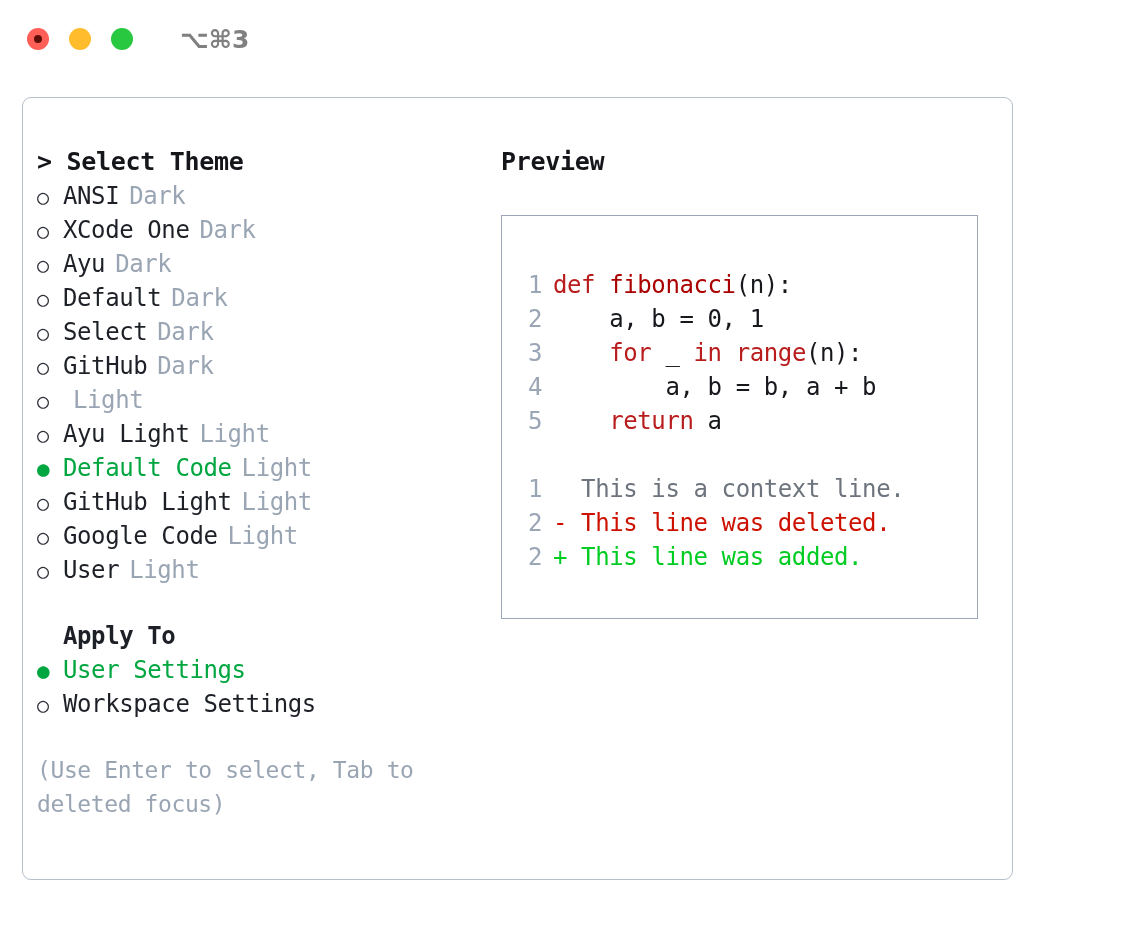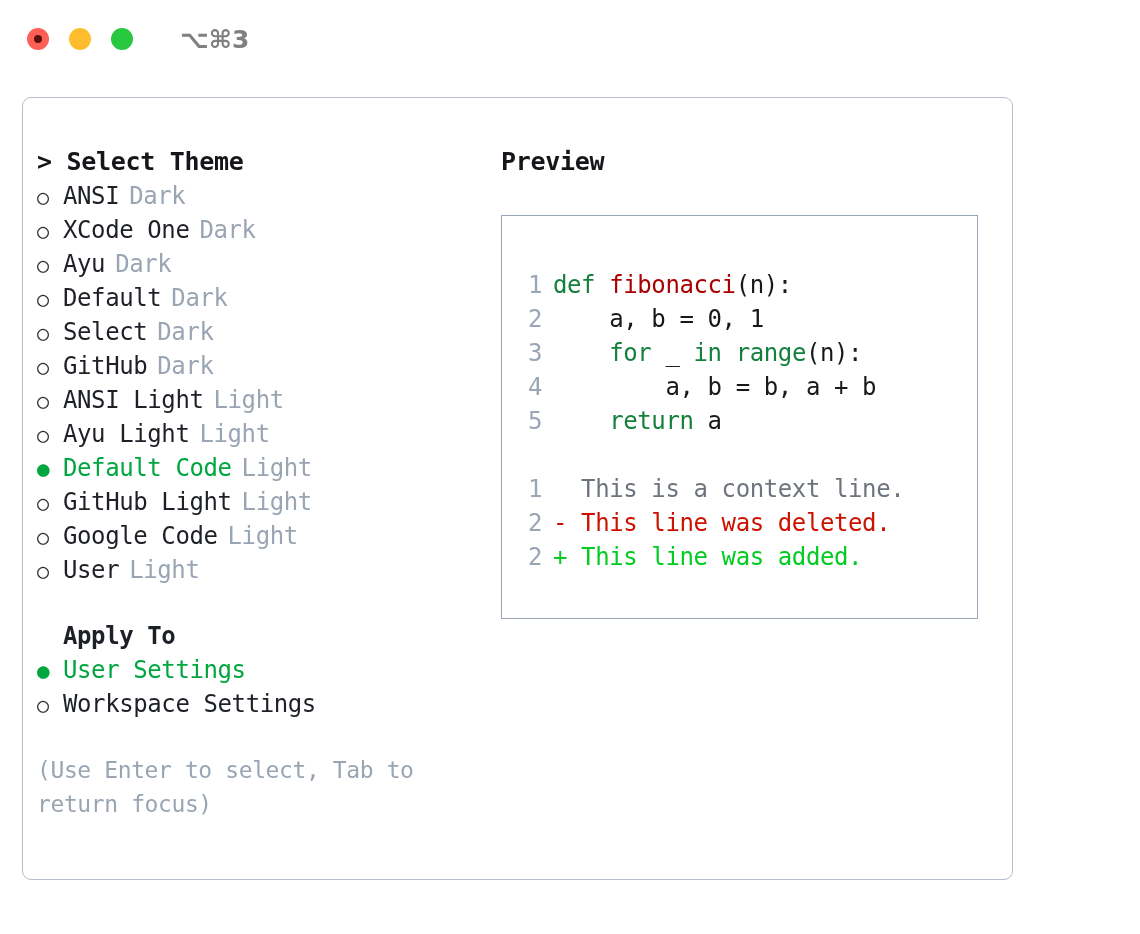--- a/index.html
+++ b/index.html
@@ -185,21 +185,21 @@
     letter-spacing: -0.4px;
   }
   .cline { display: block; height: 34px; }
   .lno {
     display: inline-block;
     width: 28px;
     text-align: right;
     color: #9aa5b5;
     margin-right: 11px;
   }
-  .kw   { color: #15803d; }
+  .kw   { color: #b91c1c; }
   .fn   { color: #aa0000; }
   .pl   { color: #16181c; }
   .ctx  { color: #6e747d; }
   .del  { color: #cc1100; }
   .add  { color: #00cc22; }
   .blank-line { display: block; height: 34px; }
 </style>
 </head>
 <body>
 
@@ -222,40 +222,40 @@
       <div class="left-col">
         <div class="header-row"><span>&gt; </span><span>Select Theme</span></div>
 
         <div class="list" id="theme-list">
             <div class="row"><span class="bullet">○</span><span class="label">ANSI</span><span class="tag">Dark</span></div>
             <div class="row"><span class="bullet">○</span><span class="label">XCode One</span><span class="tag">Dark</span></div>
             <div class="row"><span class="bullet">○</span><span class="label">Ayu</span><span class="tag">Dark</span></div>
             <div class="row"><span class="bullet">○</span><span class="label">Default</span><span class="tag">Dark</span></div>
             <div class="row"><span class="bullet">○</span><span class="label">Select</span><span class="tag">Dark</span></div>
             <div class="row"><span class="bullet">○</span><span class="label">GitHub</span><span class="tag">Dark</span></div>
-            <div class="row"><span class="bullet">○</span><span class="label">ANSI Light</span><span class="tag">Light</span></div>
+            <div class="row"><span class="bullet">○</span><span class="tag">Light</span></div>
             <div class="row"><span class="bullet">○</span><span class="label">Ayu Light</span><span class="tag">Light</span></div>
             <div class="row selected"><span class="bullet sel">●</span><span class="label">Default Code</span><span class="tag">Light</span></div>
             <div class="row"><span class="bullet">○</span><span class="label">GitHub Light</span><span class="tag">Light</span></div>
             <div class="row"><span class="bullet">○</span><span class="label">Google Code</span><span class="tag">Light</span></div>
             <div class="row"><span class="bullet">○</span><span class="label">User</span><span class="tag">Light</span></div>
           </div>
 
         <div class="spacer"></div>
 
         <div class="section-head">
           <span class="bullet">○</span><span>Apply To</span>
         </div>
 
         <div class="list" id="apply-list">
             <div class="row selected"><span class="bullet sel">●</span><span class="label">User Settings</span></div>
             <div class="row"><span class="bullet">○</span><span class="label">Workspace Settings</span></div>
           </div>
 
-        <div class="hint">(Use Enter to select, Tab to return focus)</div>
+        <div class="hint">(Use Enter to select, Tab to deleted focus)</div>
       </div>
 
       <div class="right-col">
         <div class="preview-title">Preview</div>
         <div class="preview-box">
           <div class="code" id="code-area"><span class="cline"><span class="lno">1</span><span class="kw">def </span><span class="fn">fibonacci</span><span class="pl">(n):</span></span><span class="cline"><span class="lno">2</span><span class="pl">    a, b = 0, 1</span></span><span class="cline"><span class="lno">3</span><span class="pl">    </span><span class="kw">for</span><span class="pl"> _ </span><span class="kw">in</span><span class="pl"> </span><span class="kw">range</span><span class="pl">(n):</span></span><span class="cline"><span class="lno">4</span><span class="pl">        a, b = b, a + b</span></span><span class="cline"><span class="lno">5</span><span class="pl">    </span><span class="kw">return</span><span class="pl"> a</span></span><span class="blank-line"> </span><span class="cline"><span class="lno">1</span><span class="ctx"> </span><span class="ctx"> This is a context line.</span></span><span class="cline"><span class="lno">2</span><span class="del">-</span><span class="del"> This line was deleted.</span></span><span class="cline"><span class="lno">2</span><span class="add">+</span><span class="add"> This line was added.</span></span></div>
         </div>
       </div>
 
     </div>

